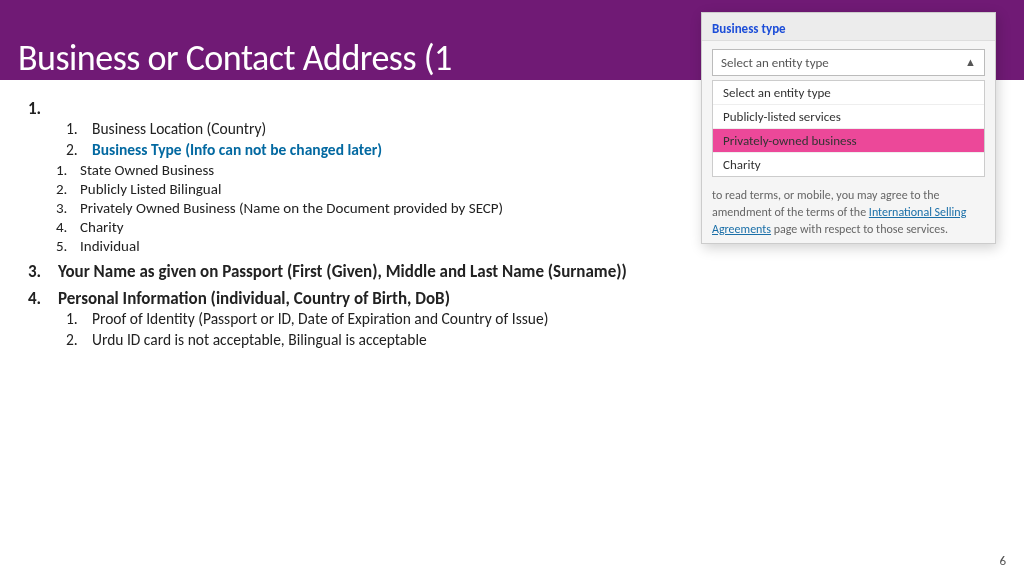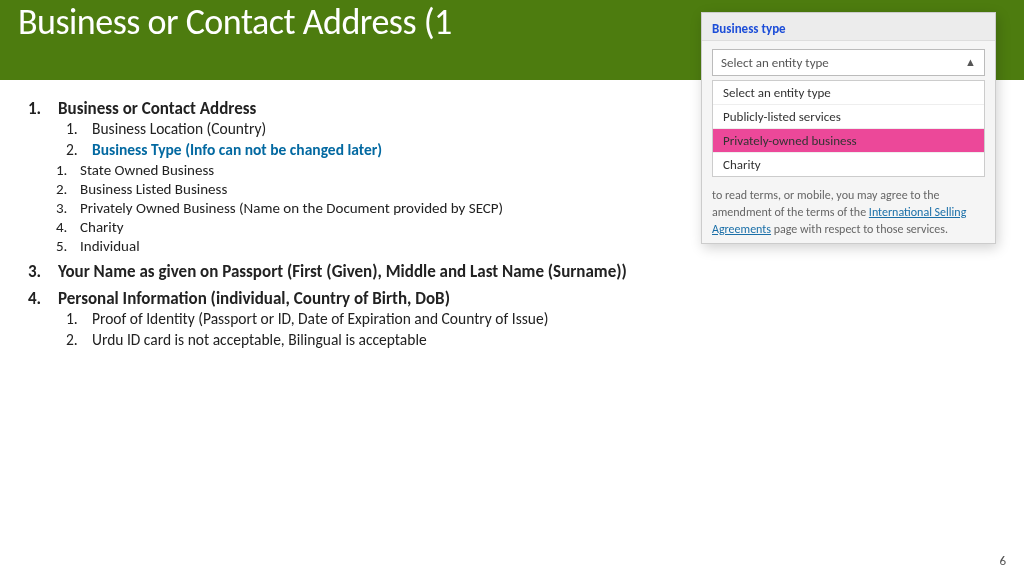--- a/index.html
+++ b/index.html
@@ -7,24 +7,24 @@
       width: 1024px;
       height: 576px;
       background: #ffffff;
       font-family: 'Segoe UI', Calibri, Arial, sans-serif;
       position: relative;
       overflow: hidden;
     }
 
     
     .header-bar {
-      background: #4d7c0f;
+      background: #701a75;
       height: 80px;
       display: flex;
-      align-items: flex-start;
+      align-items: flex-end;
       padding-left: 18px;
     }
     .header-title {
       color: #fff;
       font-size: 36px;
       font-weight: 400;
       letter-spacing: -0.5px;
     }
 
     
@@ -166,41 +166,40 @@
 <div class="header-bar">
   <span class="header-title">Business or Contact Address (1</span>
 </div>
 
 <div class="main-content">
   <ul class="top-list">
 
     <li>
       <div class="top-level-item">
         <span class="top-level-num">1.</span>
-        <span>Business or Contact Address</span>
       </div>
       <ul class="sub-list">
         <li>
           <span class="sub-num">1.</span>
           <span>Business Location (Country)</span>
         </li>
         <li>
           <span class="sub-num">2.</span>
           <span class="red-text">Business Type (Info can not be changed later)</span>
         </li>
       </ul>
 
       <ul class="sub-sub-list">
         <li>
           <span class="sub-sub-num">1.</span>
           <span>State Owned Business</span>
         </li>
         <li>
           <span class="sub-sub-num">2.</span>
-          <span>Business Listed Business</span>
+          <span>Publicly Listed Bilingual</span>
         </li>
         <li>
           <span class="sub-sub-num">3.</span>
           <span>Privately Owned Business (Name on the Document provided by SECP)</span>
         </li>
         <li>
           <span class="sub-sub-num">4.</span>
           <span>Charity</span>
         </li>
         <li>

